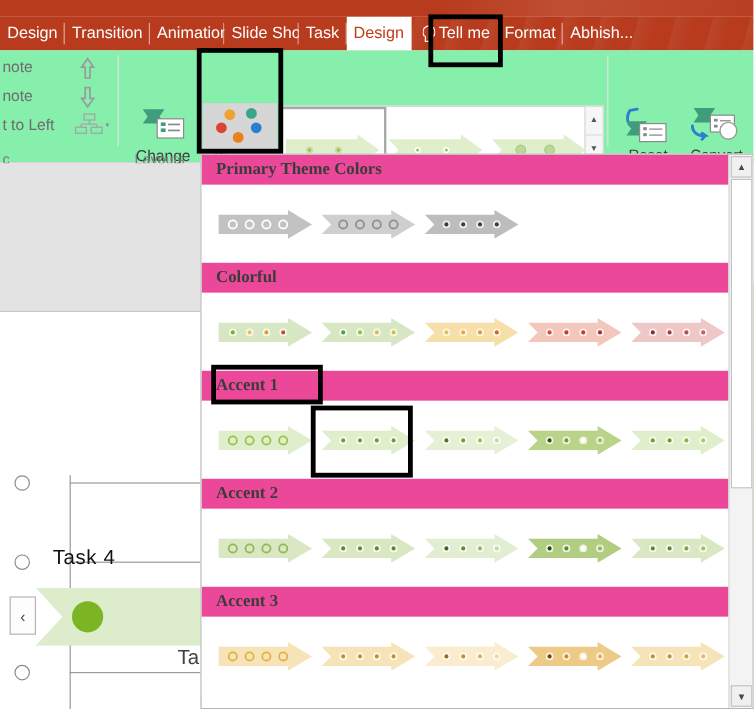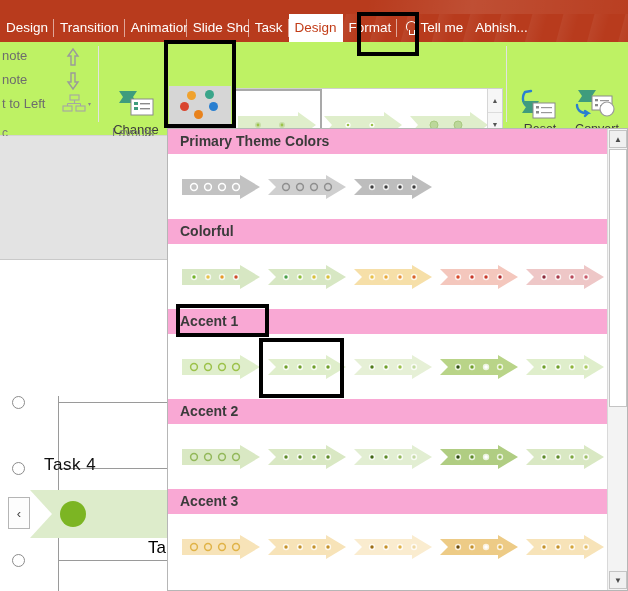--- a/index.html
+++ b/index.html
@@ -52,21 +52,21 @@
     border-bottom-color: transparent;
   }
   .bulb::after {
     content:""; position:absolute; left:3.5px; top:9px; width:4px; height:4px;
     border-left: 1.4px solid #fff; border-right: 1.4px solid #fff; border-bottom: 1.4px solid #fff;
   }
 
   
   .ribbon {
     position: absolute; left: 0; top: 42px; width: 628px; height: 94px;
-    background: #bef264; border-bottom: 1px solid #d4d4d4;
+    background: #86efac; border-bottom: 1px solid #d4d4d4;
   }
   .ribbon-left-labels {
     position: absolute; left: 0; top: 2px; width: 62px; height: 78px;
     color: #6d6d6d; font-size: 13px;
   }
   .ribbon-left-labels div { padding-left: 2px; height: 24px; line-height: 24px; white-space: nowrap; }
   .arrow-up, .arrow-dn {
     position: absolute; left: 64px; width: 18px; height: 22px;
   }
   .arrow-up { top: 4px; } .arrow-dn { top: 28px; }
@@ -153,33 +153,33 @@
     position: absolute; left: 60px; top: 501px; width: 26px; height: 26px;
     border-radius: 50%; background: #7cb523;
   }
   .collapse-btn {
     position: absolute; left: 8px; top: 497px; width: 22px; height: 32px;
     background: #fdfdfd; border: 1px solid #b5b5b5;
     display: flex; align-items: center; justify-content: center;
     font-size: 13px; color: #444;
   }
   .task2-label {
-    position: absolute; left: 148px; top: 538px; font-size: 17px; color: #000000;
+    position: absolute; left: 148px; top: 538px; font-size: 17px; color: #404040;
   }
 
   
   .dropdown {
     position: absolute; left: 167px; top: 128px; width: 461px; height: 463px;
     background: #ffffff; border: 1px solid #b6b6b6;
     z-index: 20; overflow: hidden;
   }
   .dd-inner { position: absolute; left: 0; top: 0; width: 440px; height: 463px; }
   .dd-header {
     height: 25px; line-height: 25px; padding-left: 12px;
-    background: #f9a8d4; color: #3b3b3b; font-size: 14px; font-weight: bold;
+    background: #ec4899; color: #3b3b3b; font-size: 14px; font-weight: bold; font-family: Liberation Serif, serif;
   }
   .dd-row { height: 65px; background: #ffffff; display: flex; align-items: center; padding-left: 10px; }
   .dd-cell { width: 86px; height: 60px; display: flex; align-items: center; justify-content: center; }
   .dd-scrollbar {
     position: absolute; right: 0; top: 0; width: 20px; height: 461px;
     background: #f3f3f3; border-left: 1px solid #d9d9d9;
   }
   .sb-arrow {
     position: absolute; left: 1px; width: 18px; height: 18px;
     background: #f0f0f0; border: 1px solid #c4c4c4;
@@ -209,25 +209,25 @@
   </div>
 
   <div class="tabbar">
     <div class="sheen2"></div>
     <div class="tab sep">Design</div>
     <div class="tab sep">Transition</div>
     <div class="tab sep clipped" style="max-width:62px">Animation</div>
     <div class="tab sep clipped" style="max-width:62px">Slide Sho</div>
     <div class="tab sep">Task</div>
     <div class="tab active">Design</div>
-    <div class="tab sep">Format</div>
     <div class="tab tellme">
       <span class="bulb"></span>
       <span>Tell me</span>
     </div>
+    <div class="tab sep">Format</div>
     <div class="tab">Abhish...</div>
   </div>
 
   <div class="ribbon">
 
     <div class="ribbon-left-labels">
       <div>note</div>
       <div>note</div>
       <div>t to Left</div>
     </div>

